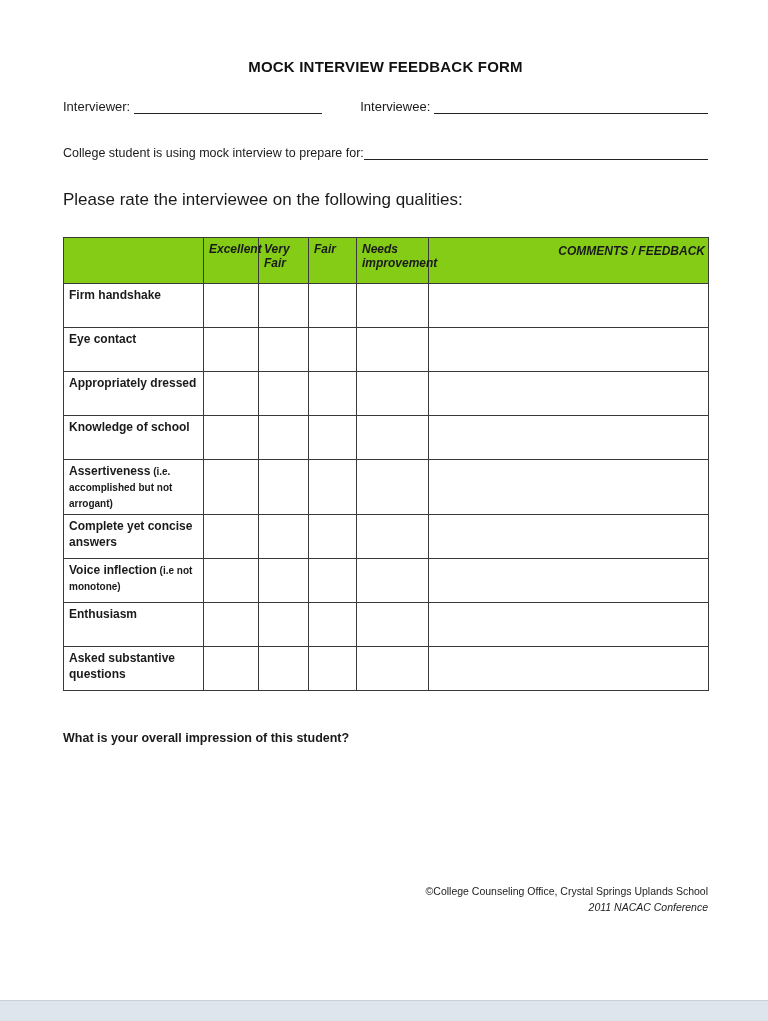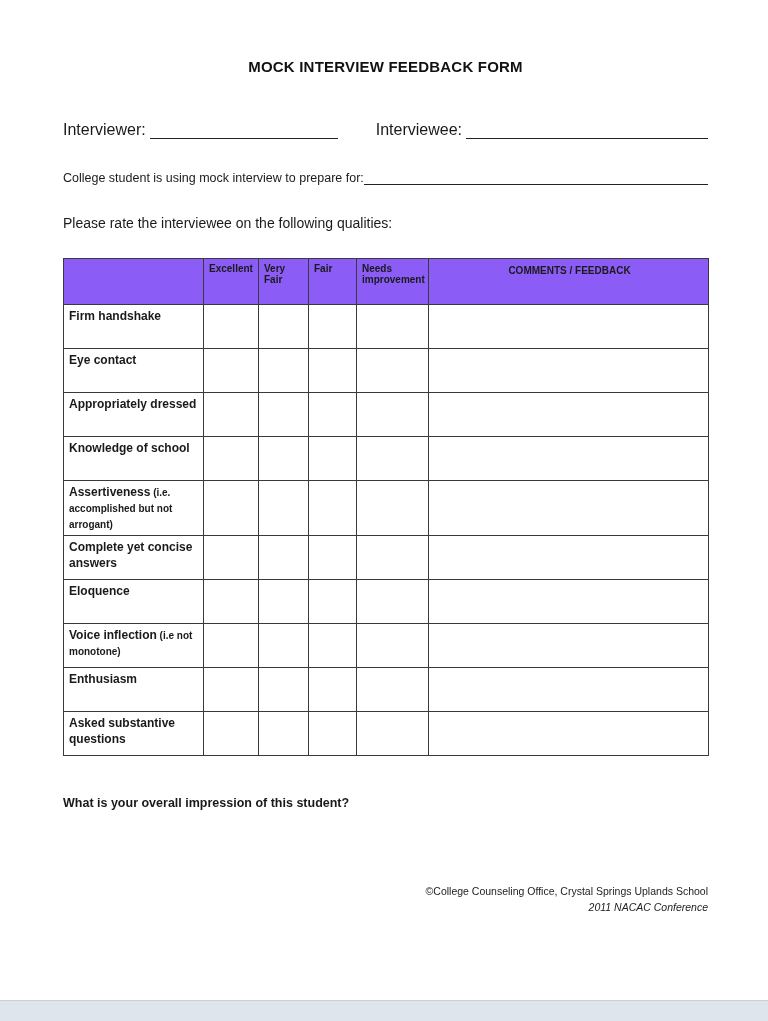--- a/index.html
+++ b/index.html
@@ -2,43 +2,43 @@
 <html><head>
 <meta charset="utf-8">
 <style>
   * { margin: 0; padding: 0; box-sizing: border-box; }
   html, body { width: 768px; height: 1021px; background: #ffffff; overflow: hidden; }
   body { font-family: "Liberation Sans", sans-serif; color: #1a1a1a; }
   .page { width: 768px; height: 1000px; padding: 58px 60px 0 63px; background: #fff; position: relative; border-radius: 30px; }
 
   .doc-title { text-align: center; font-size: 15px; font-weight: bold; letter-spacing: 0.2px; color: #111; }
 
-  .fields-row { display: flex; margin-top: 46px; font-size: 16px; align-items: flex-end; text-align: center; }
+  .fields-row { display: flex; margin-top: 24px; font-size: 13px; align-items: flex-end; text-align: center; }
   .field { display: flex; align-items: flex-end; }
   .field .lbl-text { white-space: nowrap; padding-right: 4px; }
   .blank { border-bottom: 1px solid #222; height: 15px; display: inline-block; }
   .blank-interviewer { width: 188px; }
   .field-interviewee { margin-left: 38px; flex: 1; }
   .field-interviewee .blank { flex: 1; }
   .prepare-row { display: flex; margin-top: 31px; font-size: 12.5px; align-items: flex-end; }
   .prepare-row .blank { flex: 1; }
 
-  .rate-line { margin-top: 30px; font-size: 14px; }
+  .rate-line { margin-top: 30px; font-size: 17px; }
 
   table.rating { border-collapse: collapse; width: 645px; margin-top: 27px; table-layout: fixed; }
   table.rating, table.rating td, table.rating th { border: 1px solid #3a3a3a; }
   col.c-label { width: 140px; }
   col.c-exc { width: 55px; }
   col.c-vg { width: 50px; }
   col.c-fair { width: 48px; }
   col.c-needs { width: 72px; }
   col.c-comments { width: 280px; }
 
-  thead th { font-size: 10px; font-weight: bold; text-align: left; vertical-align: top; padding: 4px 3px 2px 5px; height: 46px; border-bottom: 1px solid #3a3a3a; background: #8b5cf6; }
-  thead th.comments-h { text-align: center; padding-top: 6px; margin-top: 20px; }
+  thead th { font-size: 12px; font-weight: bold; text-align: left; vertical-align: top; padding: 4px 3px 2px 5px; height: 46px; border-bottom: 1px solid #3a3a3a; background: #84cc16; font-style: italic; }
+  thead th.comments-h { text-align: right; padding-top: 6px; margin-top: 20px; }
 
   tbody td { height: 44px; vertical-align: top; padding: 3px 4px 2px 5px;
              border-top: none; border-bottom: 1px dotted #666; }
   tbody tr:last-child td { border-bottom: 1px solid #3a3a3a; }
   tbody td, tbody th { border-left: 1px solid #3a3a3a; border-right: 1px solid #3a3a3a; }
   td.label-cell { font-size: 12px; font-weight: bold; line-height: 1.35; }
   td.label-cell .note { font-weight: bold; font-size: 10px; }
 
   .overall-q { margin-top: 40px; font-size: 12.5px; font-weight: bold; }
 
@@ -134,28 +134,20 @@
         </tr>
         <tr>
           <td class="label-cell"><span>Complete yet concise answers</span></td>
           <td></td>
           <td></td>
           <td></td>
           <td></td>
           <td></td>
         </tr>
         <tr>
-          <td class="label-cell"><span>Eloquence</span></td>
-          <td></td>
-          <td></td>
-          <td></td>
-          <td></td>
-          <td></td>
-        </tr>
-        <tr>
           <td class="label-cell"><span>Voice inflection</span><span class="note"> (i.e not monotone)</span></td>
           <td></td>
           <td></td>
           <td></td>
           <td></td>
           <td></td>
         </tr>
         <tr>
           <td class="label-cell"><span>Enthusiasm</span></td>
           <td></td>

